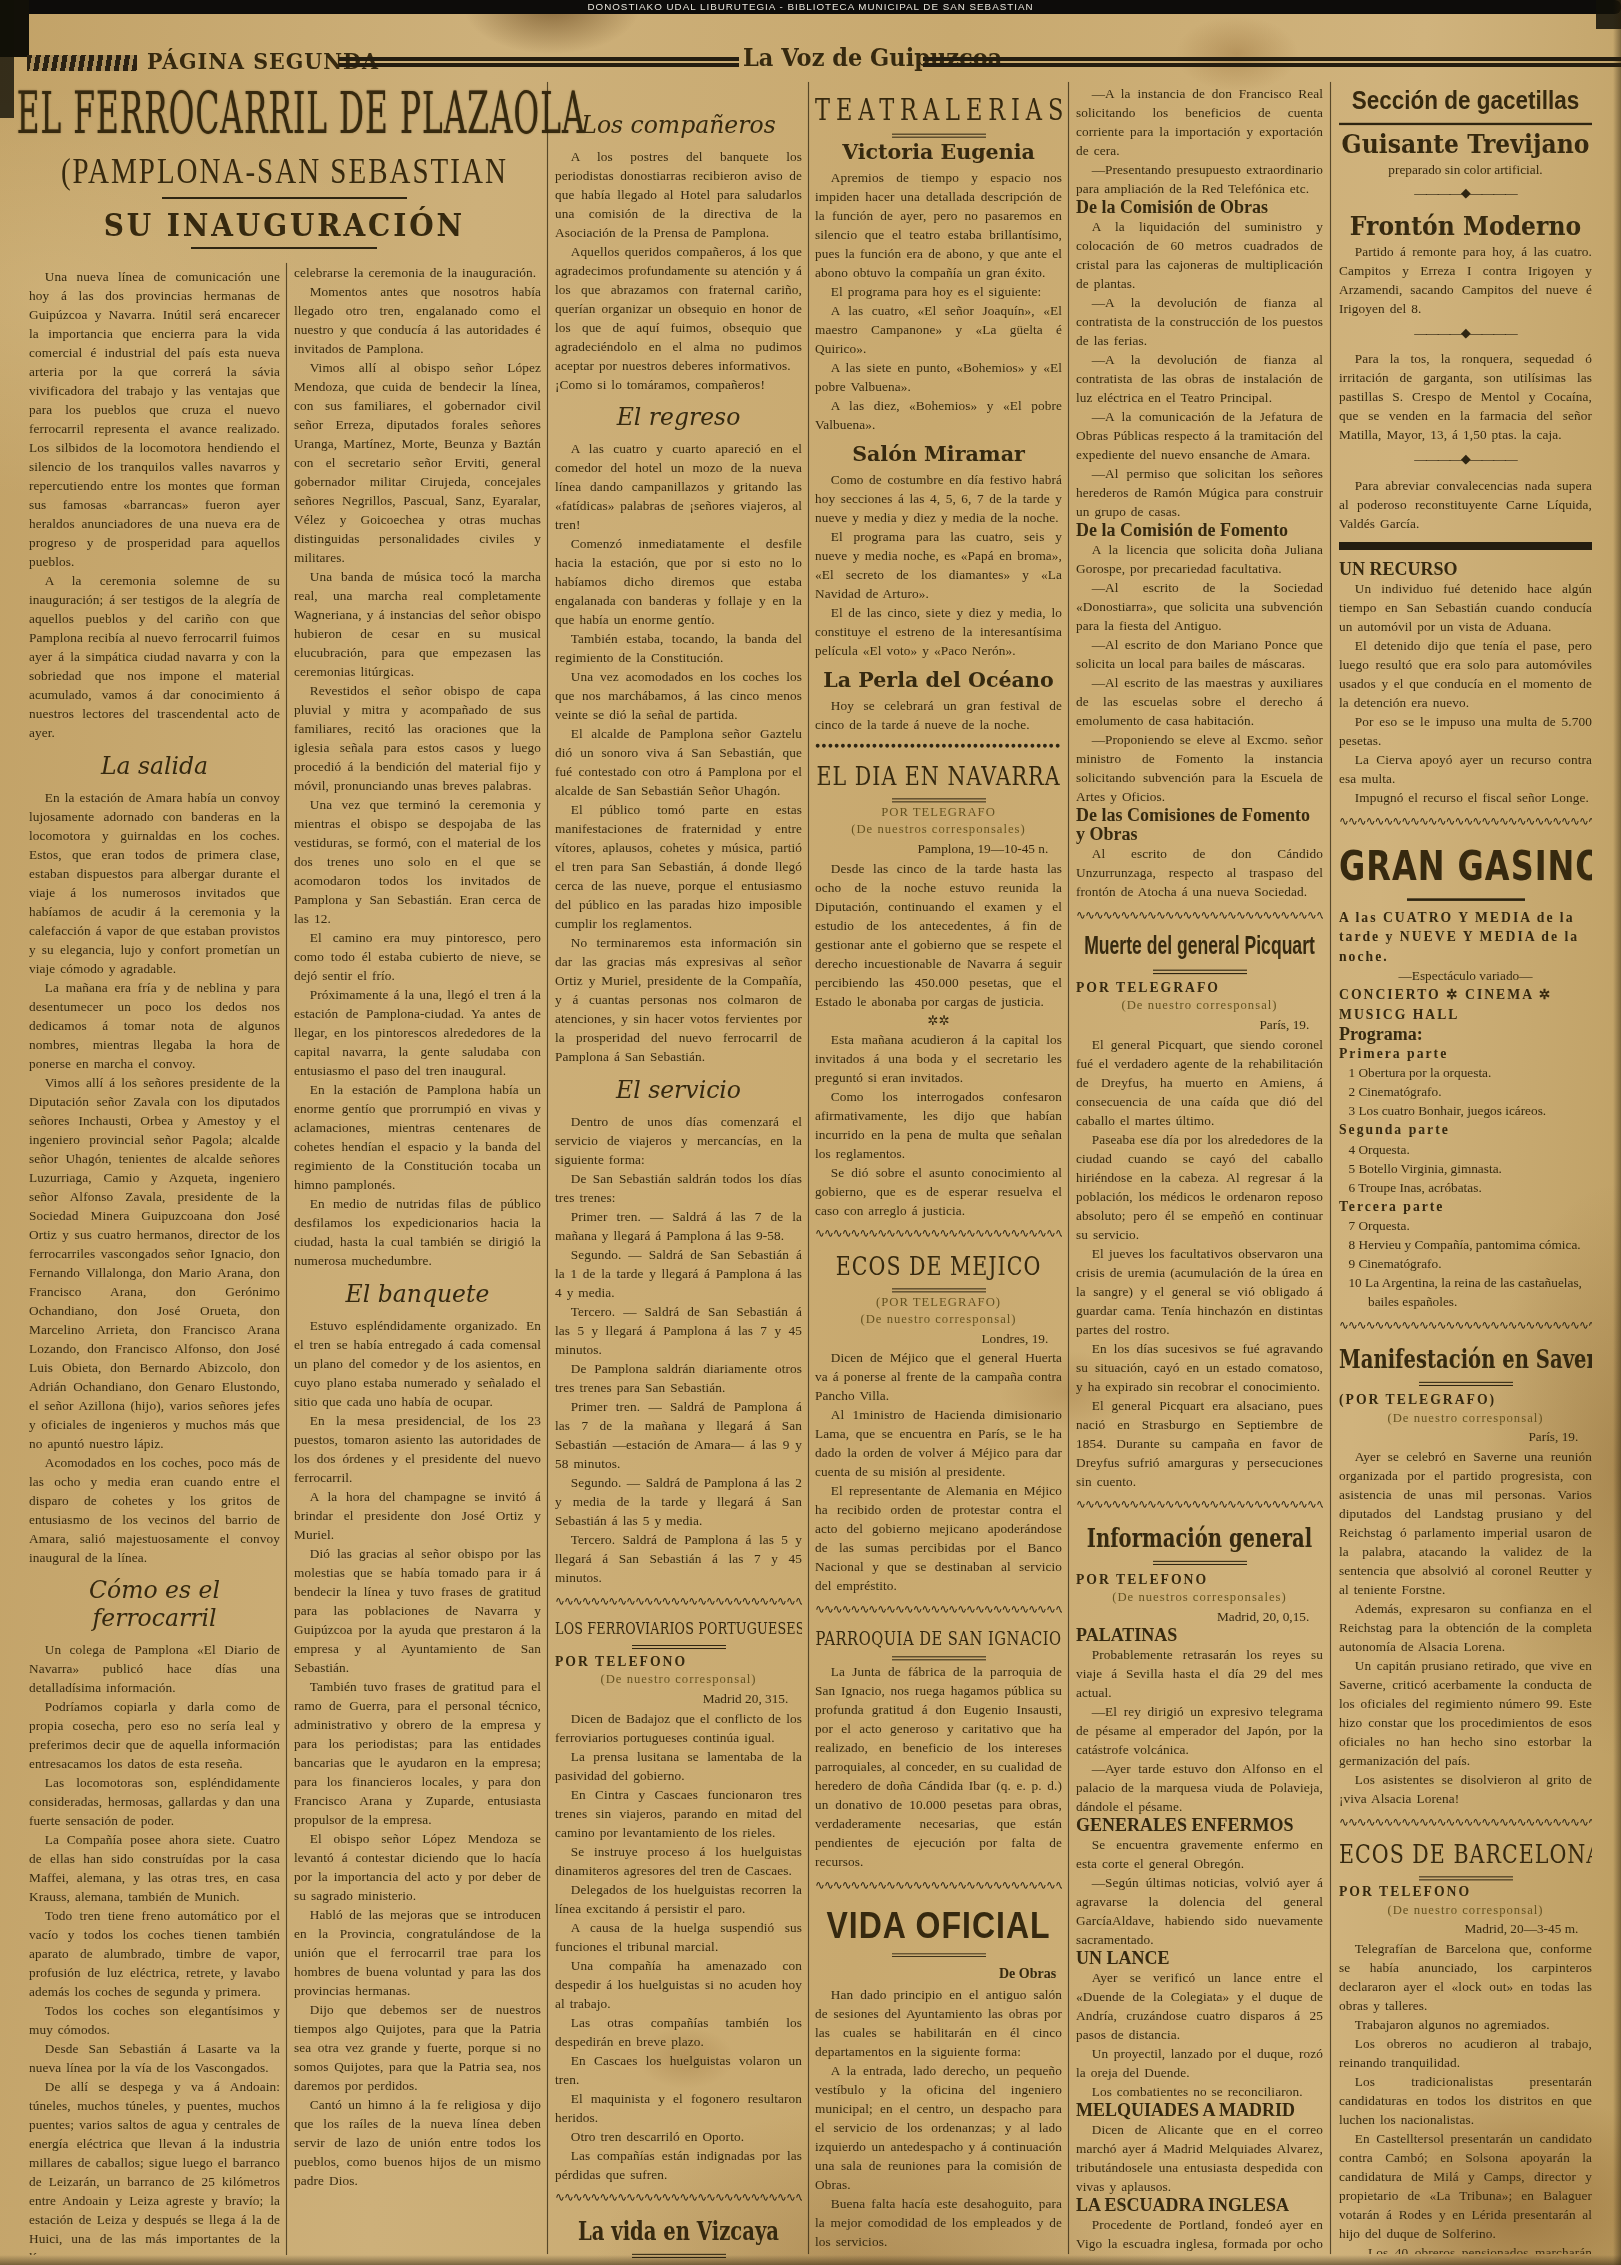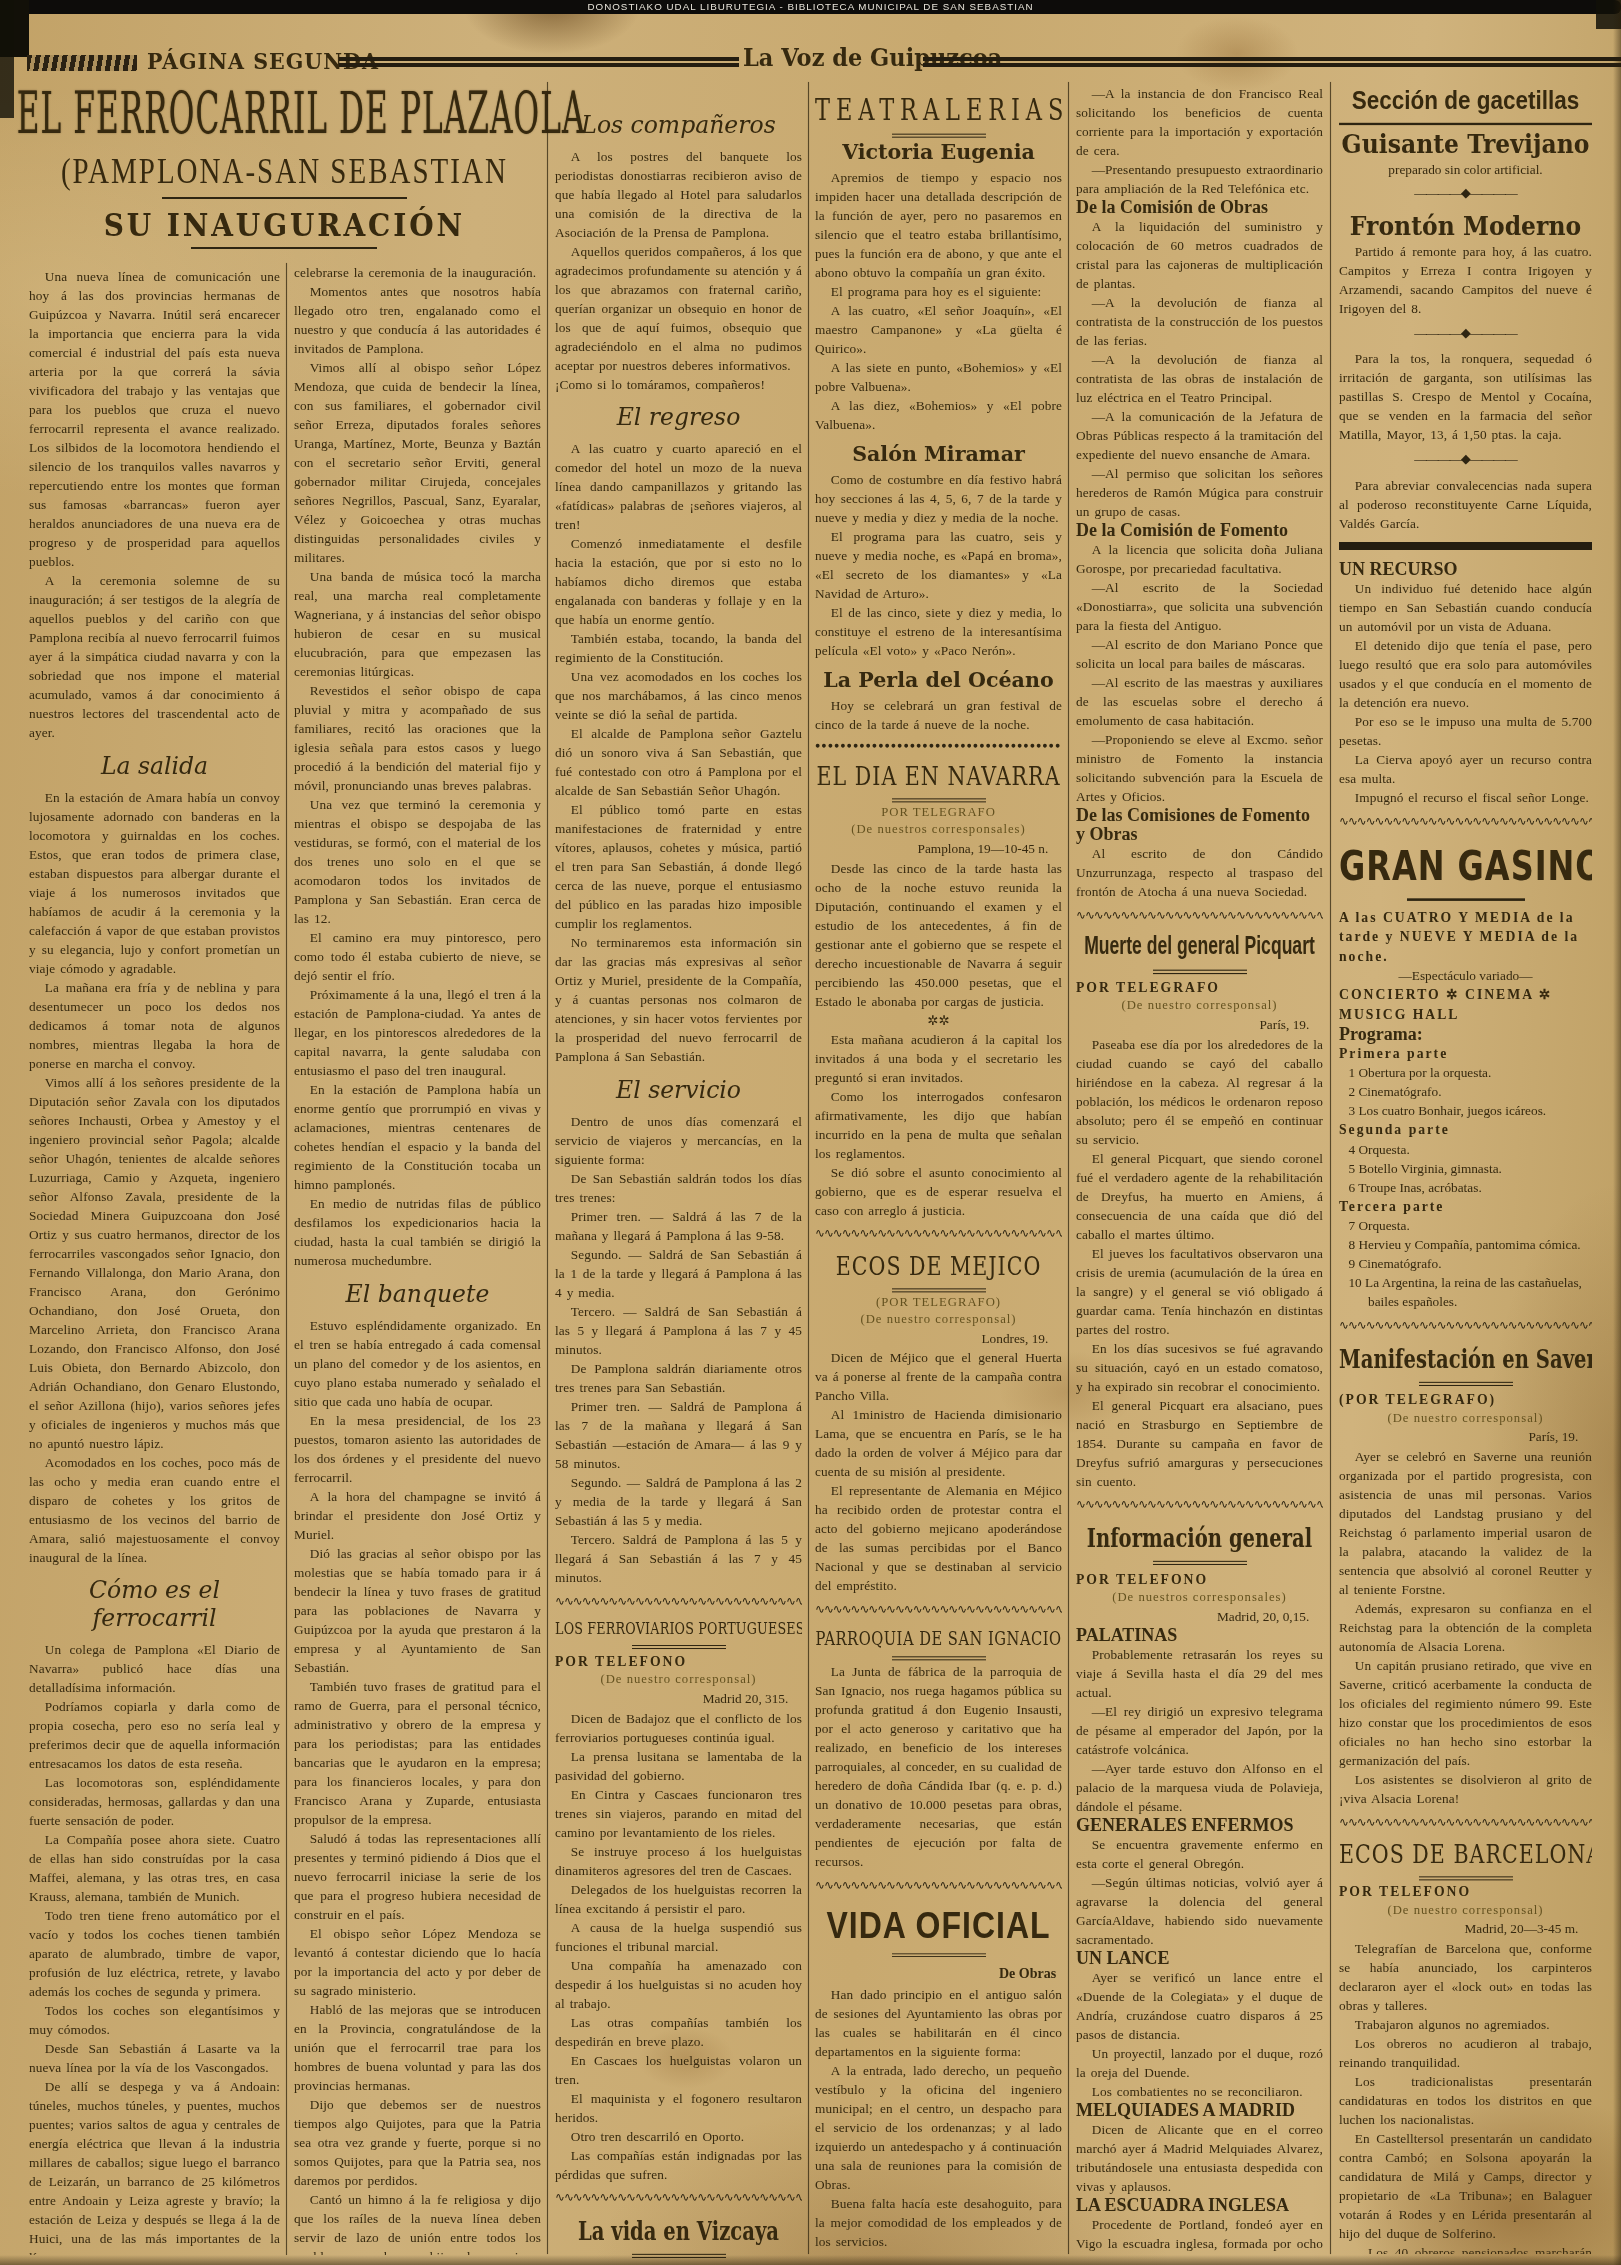--- a/index.html
+++ b/index.html
@@ -143,21 +143,20 @@
       <div class="b-p">El camino era muy pintoresco, pero como todo él estaba cubierto de nieve, se dejó sentir el frío.</div>
       <div class="b-p">Próximamente á la una, llegó el tren á la estación de Pamplona-ciudad. Ya antes de llegar, en los pintorescos alrededores de la capital navarra, la gente saludaba con entusiasmo el paso del tren inaugural.</div>
       <div class="b-p">En la estación de Pamplona había un enorme gentío que prorrumpió en vivas y aclamaciones, mientras centenares de cohetes hendían el espacio y la banda del regimiento de la Constitución tocaba un himno pamplonés.</div>
       <div class="b-p">En medio de nutridas filas de público desfilamos los expedicionarios hacia la ciudad, hasta la cual también se dirigió la numerosa muchedumbre.</div>
       <div class="b-ital">El banquete</div>
       <div class="b-p">Estuvo espléndidamente organizado. En el tren se había entregado á cada comensal un plano del comedor y de los asientos, en cuyo plano estaba numerado y señalado el sitio que cada uno había de ocupar.</div>
       <div class="b-p">En la mesa presidencial, de los 23 puestos, tomaron asiento las autoridades de los dos órdenes y el presidente del nuevo ferrocarril.</div>
       <div class="b-p">A la hora del champagne se invitó á brindar el presidente don José Ortiz y Muriel.</div>
       <div class="b-p">Dió las gracias al señor obispo por las molestias que se había tomado para ir á bendecir la línea y tuvo frases de gratitud para las poblaciones de Navarra y Guipúzcoa por la ayuda que prestaron á la empresa y al Ayuntamiento de San Sebastián.</div>
       <div class="b-p">También tuvo frases de gratitud para el ramo de Guerra, para el personal técnico, administrativo y obrero de la empresa y para los periodistas; para las entidades bancarias que le ayudaron en la empresa; para los financieros locales, y para don Francisco Arana y Zuparde, entusiasta propulsor de la empresa.</div>
-      <div class="b-p">Saludó á todas las representaciones allí presentes y terminó pidiendo á Dios que el nuevo ferrocarril iniciase la serie de los que para el progreso hubiera necesidad de construir en el país.</div>
       <div class="b-p">El obispo señor López Mendoza se levantó á contestar diciendo que lo hacía por la importancia del acto y por deber de su sagrado ministerio.</div>
       <div class="b-p">Habló de las mejoras que se introducen en la Provincia, congratulándose de la unión que el ferrocarril trae para los hombres de buena voluntad y para las dos provincias hermanas.</div>
       <div class="b-p">Dijo que debemos ser de nuestros tiempos algo Quijotes, para que la Patria sea otra vez grande y fuerte, porque si no somos Quijotes, para que la Patria sea, nos daremos por perdidos.</div>
       <div class="b-p">Cantó un himno á la fe religiosa y dijo que los raíles de la nueva línea deben servir de lazo de unión entre todos los pueblos, como buenos hijos de un mismo padre Dios.</div>
     </div>
   <div class="col" style="left:555px;top:101px;width:247px;height:2170px;">
       <div class="b-ital">Los compañeros</div>
       <div class="b-p">A los postres del banquete los periodistas donostiarras recibieron aviso de que había llegado al Hotel para saludarlos una comisión de la directiva de la Asociación de la Prensa de Pamplona.</div>
       <div class="b-p">Aquellos queridos compañeros, á los que agradecimos profundamente su atención y á los que abrazamos con fraternal cariño, querían organizar un obsequio en honor de los que de aquí fuimos, obsequio que agradeciéndolo en el alma no pudimos aceptar por nuestros deberes informativos.</div>
       <div class="b-pni">¡Como si lo tomáramos, compañeros!</div>
@@ -258,22 +257,22 @@
       <div class="b-p">—Al escrito de don Mariano Ponce que solicita un local para bailes de máscaras.</div>
       <div class="b-p">—Al escrito de las maestras y auxiliares de las escuelas sobre el derecho á emolumento de casa habitación.</div>
       <div class="b-p">—Proponiendo se eleve al Excmo. señor ministro de Fomento la instancia solicitando subvención para la Escuela de Artes y Oficios.</div>
       <div class="b-lede">De las Comisiones de Fomento y Obras</div>
       <div class="b-p">Al escrito de don Cándido Unzurrunzaga, respecto al traspaso del frontón de Atocha á una nueva Sociedad.</div>
       <div class="b-squig">∿∿∿∿∿∿∿∿∿∿∿∿∿∿∿∿∿∿∿∿∿∿∿∿∿∿∿∿∿∿∿∿∿∿∿∿∿∿∿∿∿∿∿∿</div>
       <div class="b-dsans">Muerte del general Picquart</div>
       <div class="b-pcb">POR TELEGRAFO</div>
       <div class="b-pcf">(De nuestro corresponsal)</div>
       <div class="b-pr">París, 19.</div>
+      <div class="b-p">El general Picquart, que siendo coronel fué el verdadero agente de la rehabilitación de Dreyfus, ha muerto en Amiens, á consecuencia de una caída que dió del caballo el martes último.</div>
       <div class="b-p">Paseaba ese día por los alrededores de la ciudad cuando se cayó del caballo hiriéndose en la cabeza. Al regresar á la población, los médicos le ordenaron reposo absoluto; pero él se empeñó en continuar su servicio.</div>
-      <div class="b-p">El general Picquart, que siendo coronel fué el verdadero agente de la rehabilitación de Dreyfus, ha muerto en Amiens, á consecuencia de una caída que dió del caballo el martes último.</div>
       <div class="b-p">El jueves los facultativos observaron una crisis de uremia (acumulación de la úrea en la sangre) y el general se vió obligado á guardar cama. Tenía hinchazón en distintas partes del rostro.</div>
       <div class="b-p">En los días sucesivos se fué agravando su situación, cayó en un estado comatoso, y ha expirado sin recobrar el conocimiento.</div>
       <div class="b-p">El general Picquart era alsaciano, pues nació en Strasburgo en Septiembre de 1854. Durante su campaña en favor de Dreyfus sufrió amarguras y persecuciones sin cuento.</div>
       <div class="b-squig">∿∿∿∿∿∿∿∿∿∿∿∿∿∿∿∿∿∿∿∿∿∿∿∿∿∿∿∿∿∿∿∿∿∿∿∿∿∿∿∿∿∿∿∿</div>
       <div class="b-dserif">Información general</div>
       <div class="b-pcb">POR TELEFONO</div>
       <div class="b-pcf">(De nuestros corresponsales)</div>
       <div class="b-pr">Madrid, 20, 0,15.</div>
       <div class="b-lede">PALATINAS</div>
       <div class="b-p">Probablemente retrasarán los reyes su viaje á Sevilla hasta el día 29 del mes actual.</div>

